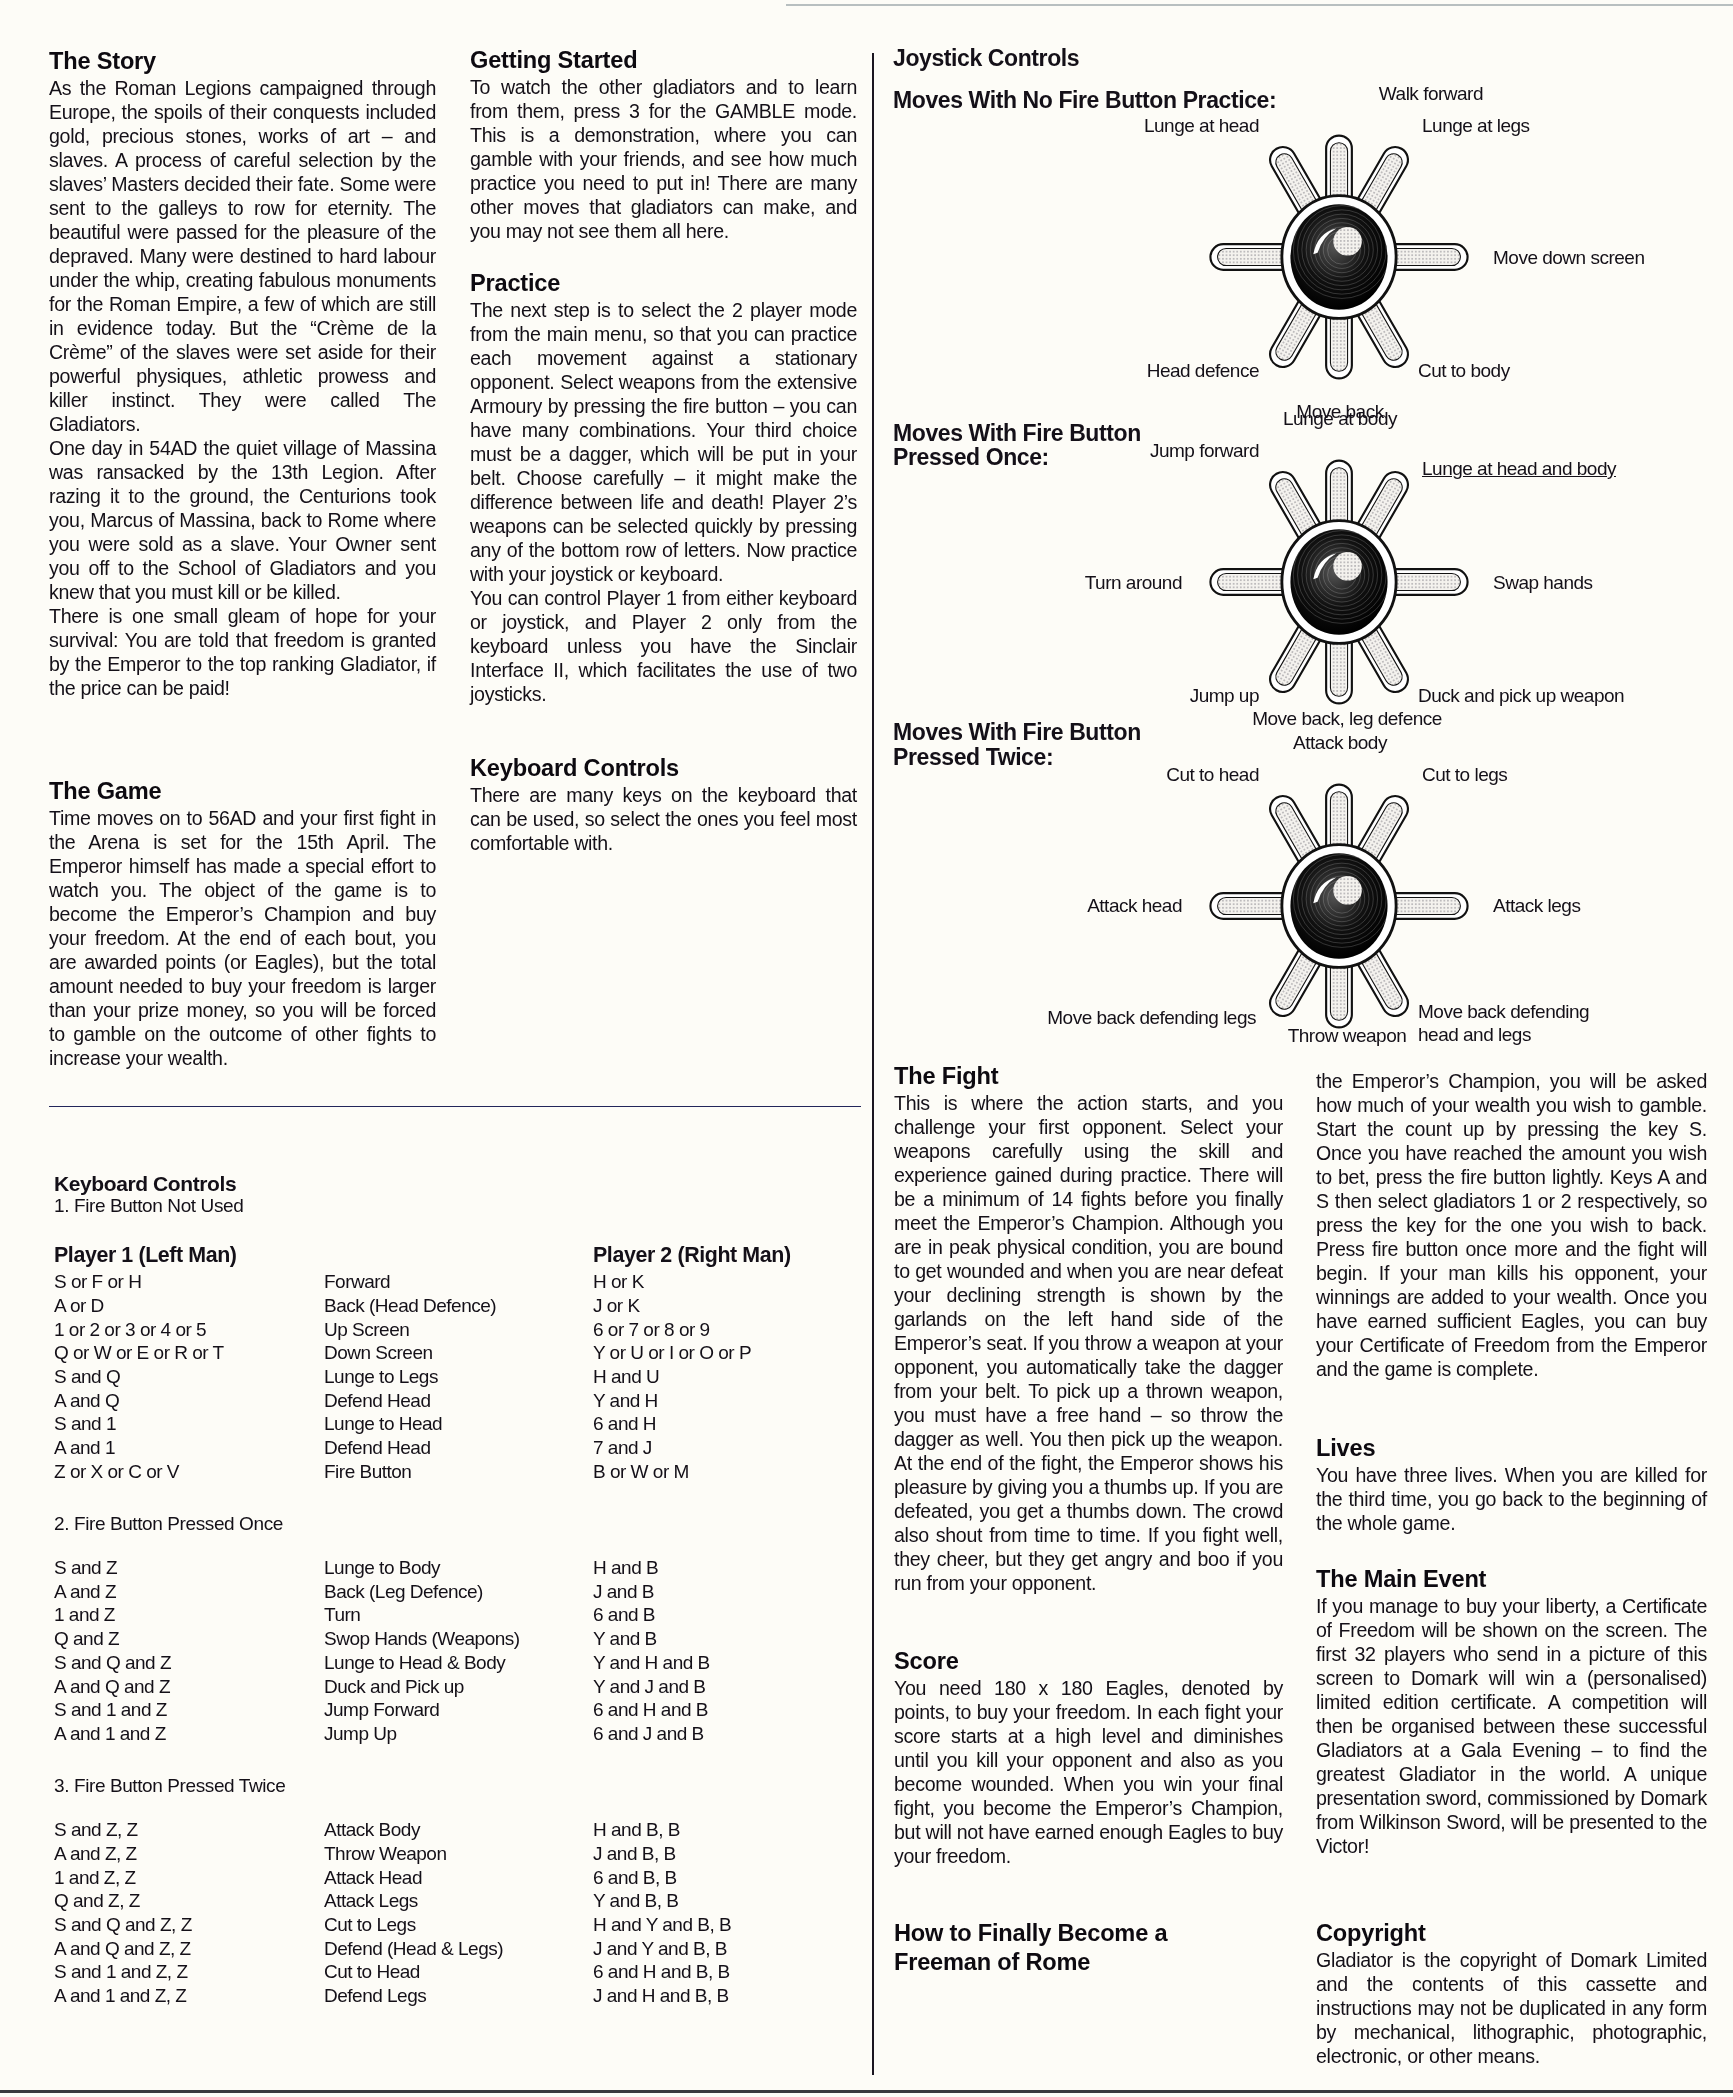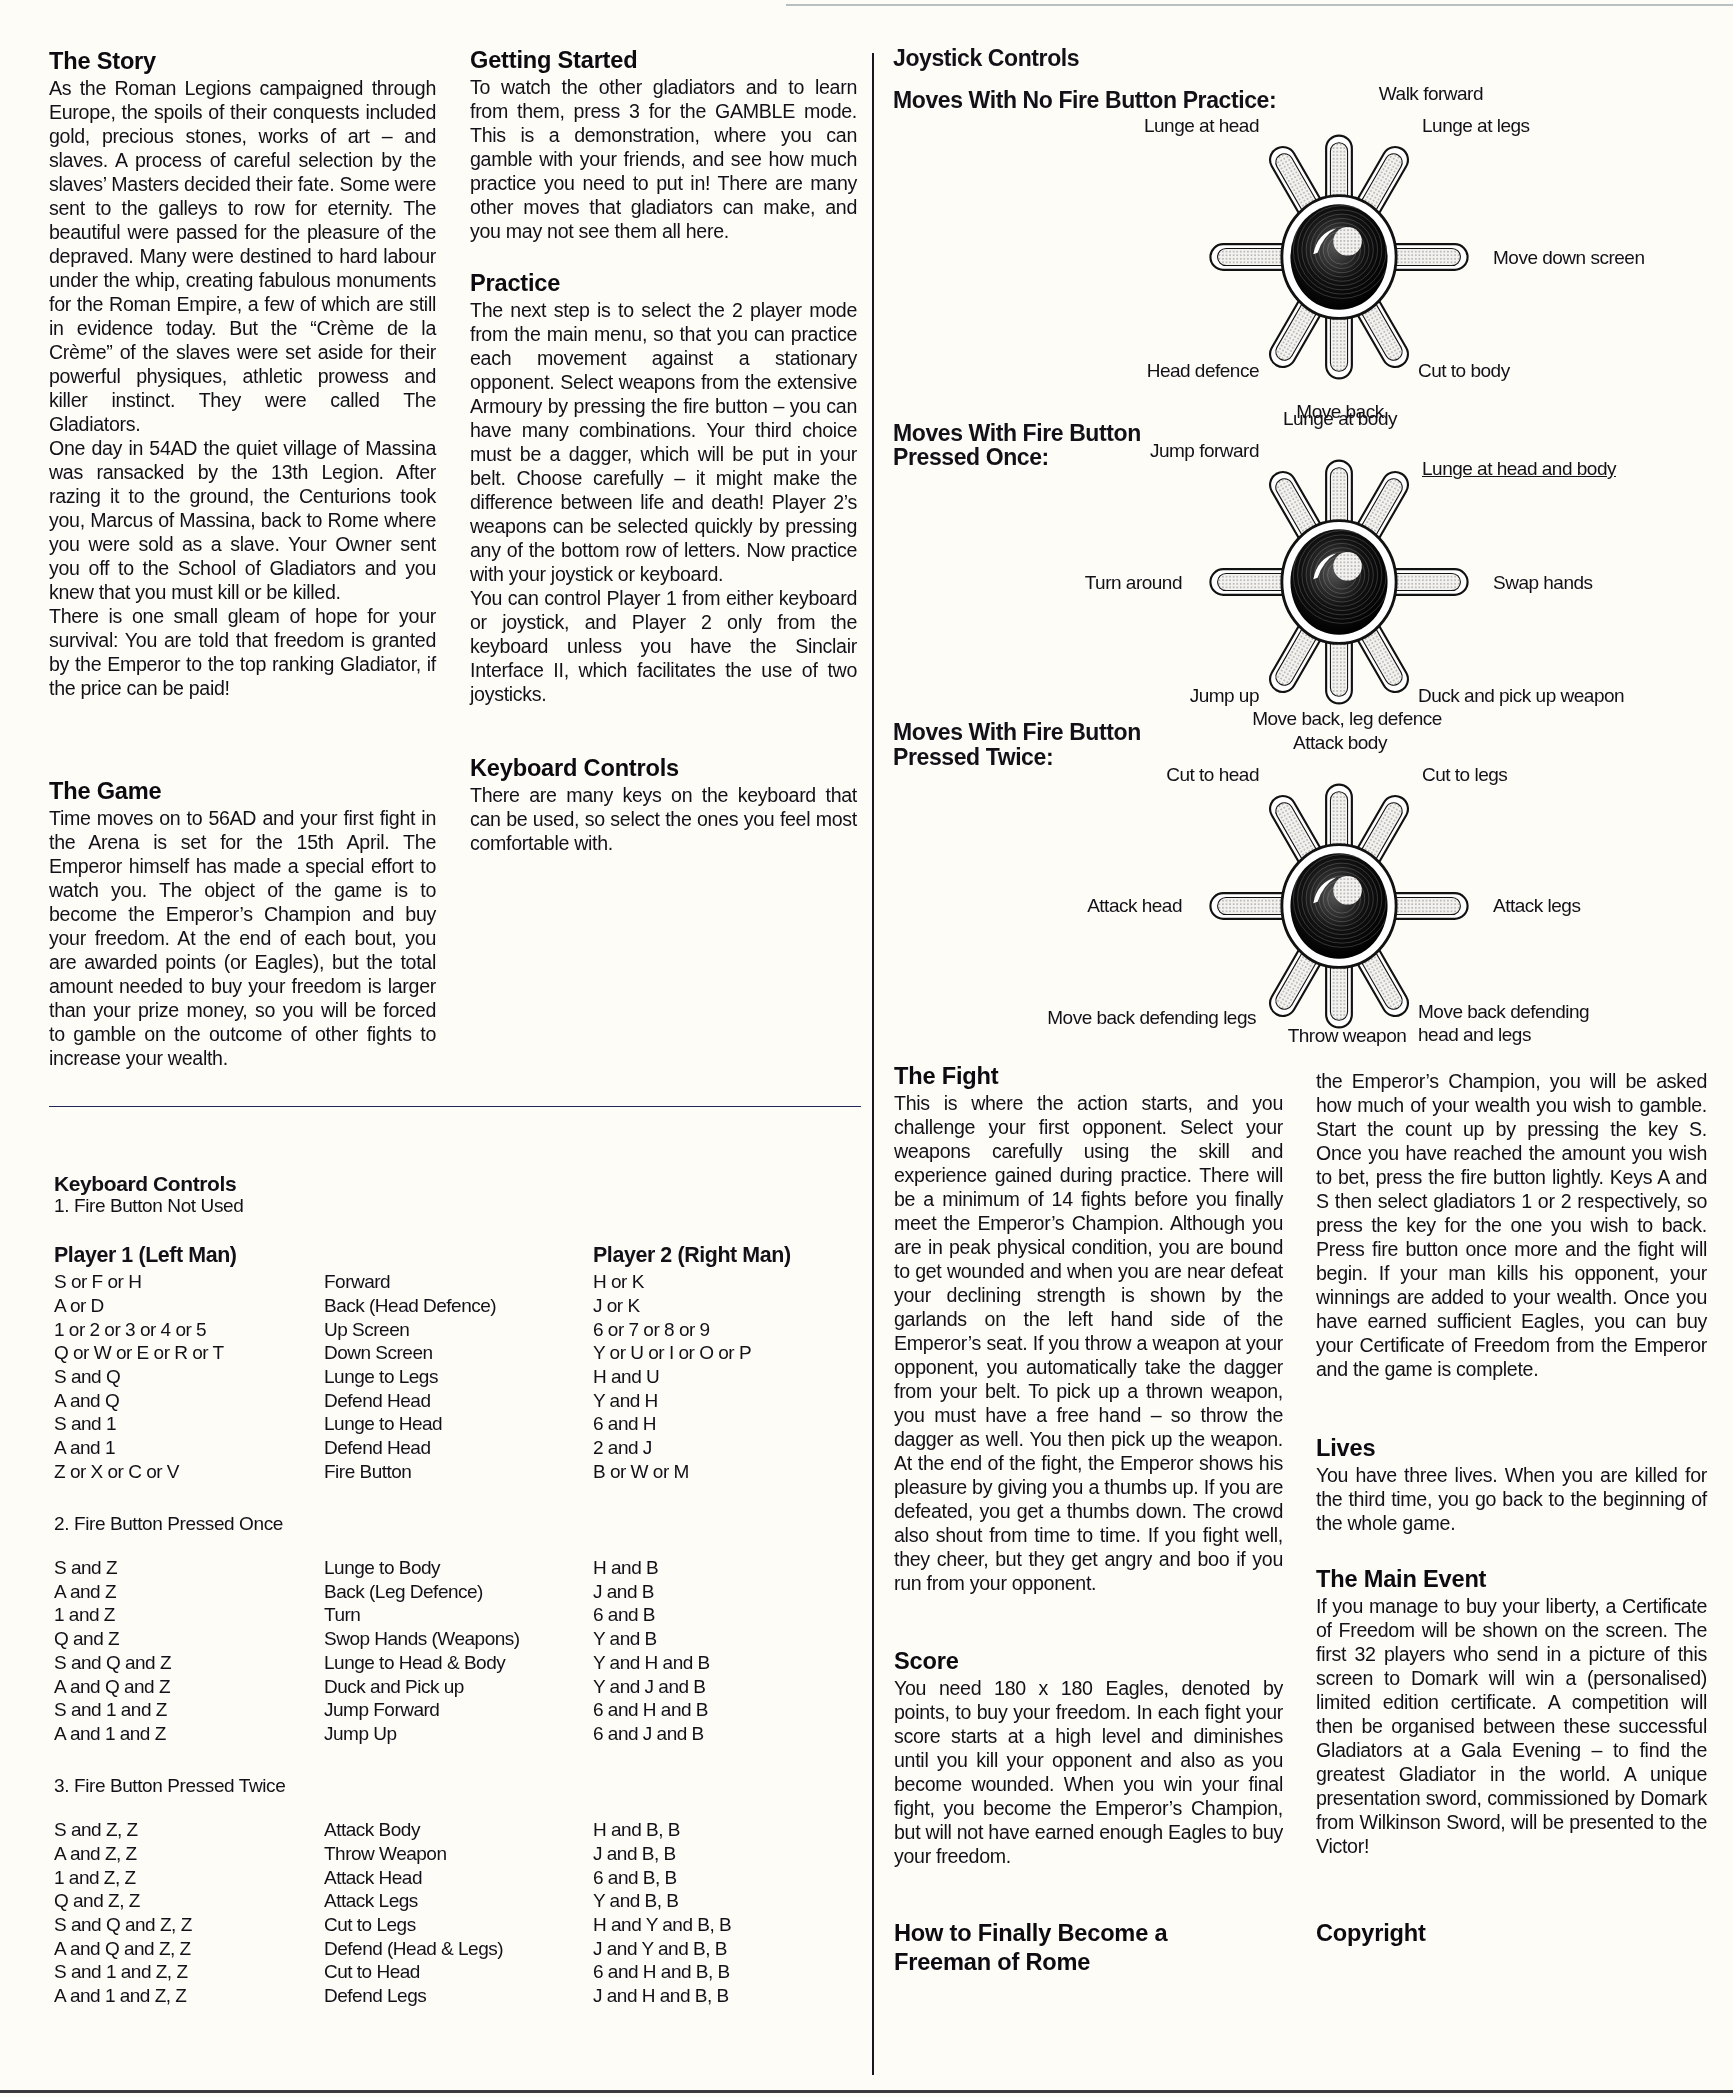--- a/index.html
+++ b/index.html
@@ -79,21 +79,21 @@
     <div class="kb-cell" style="left: 324px; top: 1365px;">Lunge to Legs</div>
     <div class="kb-cell" style="left: 593px; top: 1365px;">H and U</div>
     <div class="kb-cell" style="left: 54px; top: 1389px;">A and Q</div>
     <div class="kb-cell" style="left: 324px; top: 1389px;">Defend Head</div>
     <div class="kb-cell" style="left: 593px; top: 1389px;">Y and H</div>
     <div class="kb-cell" style="left: 54px; top: 1412px;">S and 1</div>
     <div class="kb-cell" style="left: 324px; top: 1412px;">Lunge to Head</div>
     <div class="kb-cell" style="left: 593px; top: 1412px;">6 and H</div>
     <div class="kb-cell" style="left: 54px; top: 1436px;">A and 1</div>
     <div class="kb-cell" style="left: 324px; top: 1436px;">Defend Head</div>
-    <div class="kb-cell" style="left: 593px; top: 1436px;">2 and J</div>
+    <div class="kb-cell" style="left: 593px; top: 1436px;">7 and J</div>
     <div class="kb-cell" style="left: 54px; top: 1460px;">Z or X or C or V</div>
     <div class="kb-cell" style="left: 324px; top: 1460px;">Fire Button</div>
     <div class="kb-cell" style="left: 593px; top: 1460px;">B or W or M</div>
     <div class="kb-sub" style="top: 1513px;">2. Fire Button Pressed Once</div>
     <div class="kb-cell" style="left: 54px; top: 1556px;">S and Z</div>
     <div class="kb-cell" style="left: 324px; top: 1556px;">Lunge to Body</div>
     <div class="kb-cell" style="left: 593px; top: 1556px;">H and B</div>
     <div class="kb-cell" style="left: 54px; top: 1580px;">A and Z</div>
     <div class="kb-cell" style="left: 324px; top: 1580px;">Back (Leg Defence)</div>
     <div class="kb-cell" style="left: 593px; top: 1580px;">J and B</div>
@@ -373,14 +373,15 @@
 <div class="col" style="left:1316px; top:1434px; width:391px;">
   <h2 class="h">Lives</h2>
   <p class="p">You have three lives. When you are killed for the third time, you go back to the beginning of the whole game.</p>
 </div>
 <div class="col" style="left:1316px; top:1565px; width:391px;">
   <h2 class="h">The Main Event</h2>
   <p class="p">If you manage to buy your liberty, a Certificate of Freedom will be shown on the screen. The first 32 players who send in a picture of this screen to Domark will win a (personalised) limited edition certificate. A competition will then be organised between these successful Gladiators at a Gala Evening – to find the greatest Gladiator in the world. A unique presentation sword, commissioned by Domark from Wilkinson Sword, will be presented to the Victor!</p>
 </div>
 <div class="col" style="left:1316px; top:1919px; width:391px;">
   <h2 class="h">Copyright</h2>
+  <p class="p">Gladiator is the copyright of Domark Limited and the contents of this cassette and instructions may not be duplicated in any form by mechanical, lithographic, photographic, electronic, or other means.</p>
 </div>
 
 
 </body></html>

